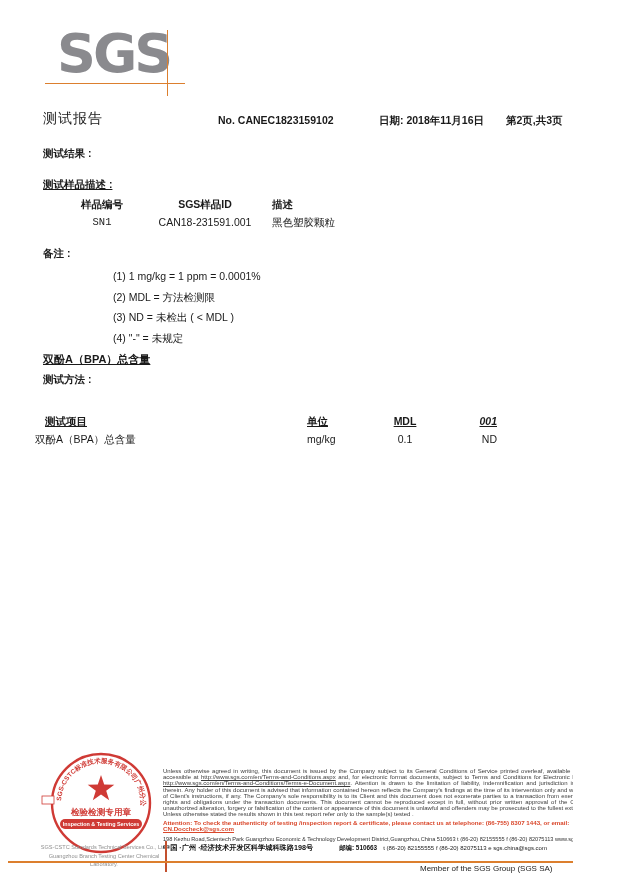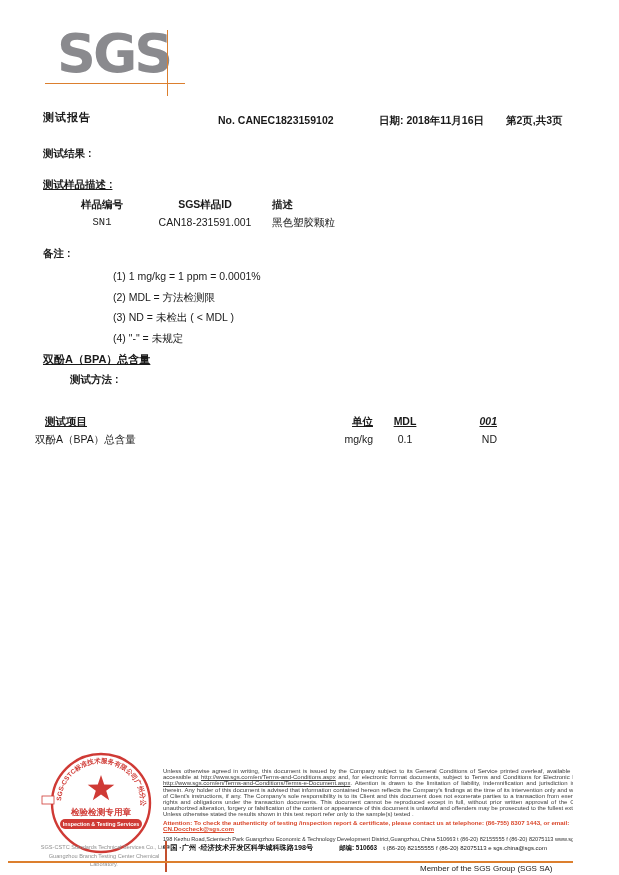--- a/index.html
+++ b/index.html
@@ -10,47 +10,47 @@
     overflow:hidden; font-size:10.5px; color:#1a1a1a;
   }
   
   .logo-text {
     position:absolute; left:57px; top:22px; font-size:54px; font-weight:bold;
     color:#8a8a8e; letter-spacing:-3px; font-family:"DejaVu Sans","Liberation Sans",sans-serif;
   }
   .logo-vline { position:absolute; left:167px; top:30px; width:1px; height:66px; background:#dc7f2e; }
   .logo-hline { position:absolute; left:45px; top:83px; width:140px; height:1px; background:#dc7f2e; }
   
-  .doc-title  { position:absolute; left:43px;  top:110px; font-size:11px; font-weight:bold; letter-spacing:1px; }
+  .doc-title  { position:absolute; left:43px;  top:110px; font-size:14px; font-weight:normal; letter-spacing:1px; }
   .report-no  { position:absolute; left:218px; top:114px; font-size:10.5px; font-weight:bold; }
   .report-date{ position:absolute; left:379px; top:114px; font-size:10.5px; font-weight:bold;text-align:right; }
   .page-info  { position:absolute; left:506px; top:114px; font-size:10.5px; font-weight:bold; }
   .results-label { position:absolute; left:43px; top:147px; font-size:10.5px; font-weight:bold; }
   
   .sample-heading { position:absolute; left:43px; top:178px; font-size:10.5px; font-weight:bold; text-decoration:underline; }
   .sample-table { position:absolute; left:58px; top:198px; width:330px; }
   .st-head, .st-row { display:flex; }
   .st-c1 { width:88px;  text-align:center;font-family:Liberation Mono, monospace; }
   .st-c2 { width:118px; text-align:center; }
   .st-c3 { width:120px; text-align:left; padding-left:8px; }
   .st-head span { font-weight:bold; }
   .st-row { margin-top:4px; }
   
   .notes-heading { position:absolute; left:43px; top:247px; font-size:10.5px; font-weight:bold; }
   .notes-list { position:absolute; left:97px; top:266px; }
   .notes-list div { line-height:20.5px;margin-left:16px; }
   
   .bpa-heading { position:absolute; left:43px; top:352px; font-size:11px; font-weight:bold; text-decoration:underline; }
-  .method-label { position:absolute; left:43px; top:373px; font-weight:bold;margin-left:27px; }
+  .method-label { position:absolute; left:43px; top:373px; font-weight:bold; }
   .method-text { position:absolute; left:97px; top:371px; width:488px; line-height:15.5px; }
   .rt-header { position:absolute; left:35px; top:415px; width:560px; height:14px; }
   .rt-row    { position:absolute; left:35px; top:433px; width:560px; height:14px; }
   .rt-item-h { position:absolute; left:10px; font-weight:bold; text-decoration:underline; }
   .rt-item   { position:absolute; left:0; }
-  .rt-c1 { position:absolute; left:272px; width:66px; text-align:right; }
+  .rt-c1 { position:absolute; left:272px; width:66px; text-align:left; }
   .rt-c2 { position:absolute; left:340px; width:60px; text-align:center; }
   .rt-c3 { position:absolute; left:402px; width:60px; text-align:right; }
   .rt-header .rt-c1, .rt-header .rt-c2 { font-weight:bold; text-decoration:underline; }
   .rt-header .rt-c3 { font-weight:bold; font-style:italic; text-decoration:underline; }
   
   .footer-text { position:absolute; left:163px; top:768px; width:447px; }
   .disclaimer { font-size:6px; line-height:6.2px; text-align:justify; color:#3c3c3c; }
   .disclaimer .lnk { text-decoration:underline; }
   .attention { margin-top:2px; font-size:6.2px; line-height:6.6px; font-weight:bold; color:#d9472b; }
   .attention .lnk { text-decoration:underline; }

